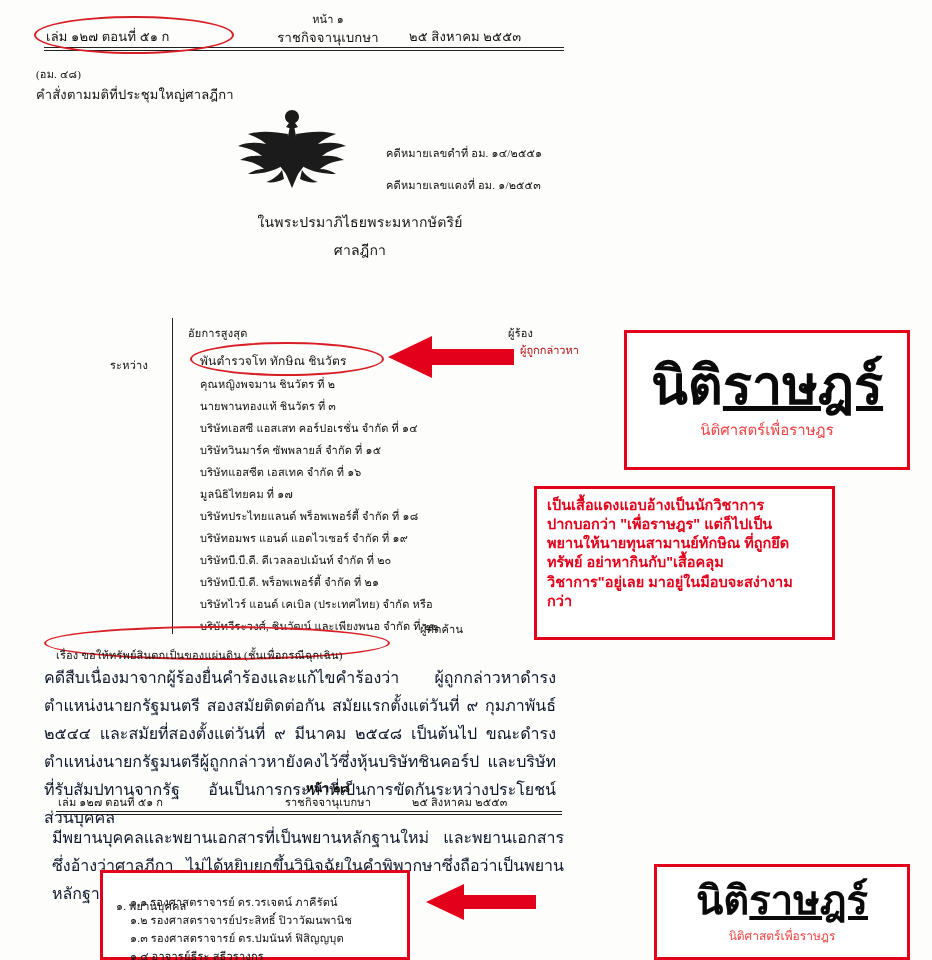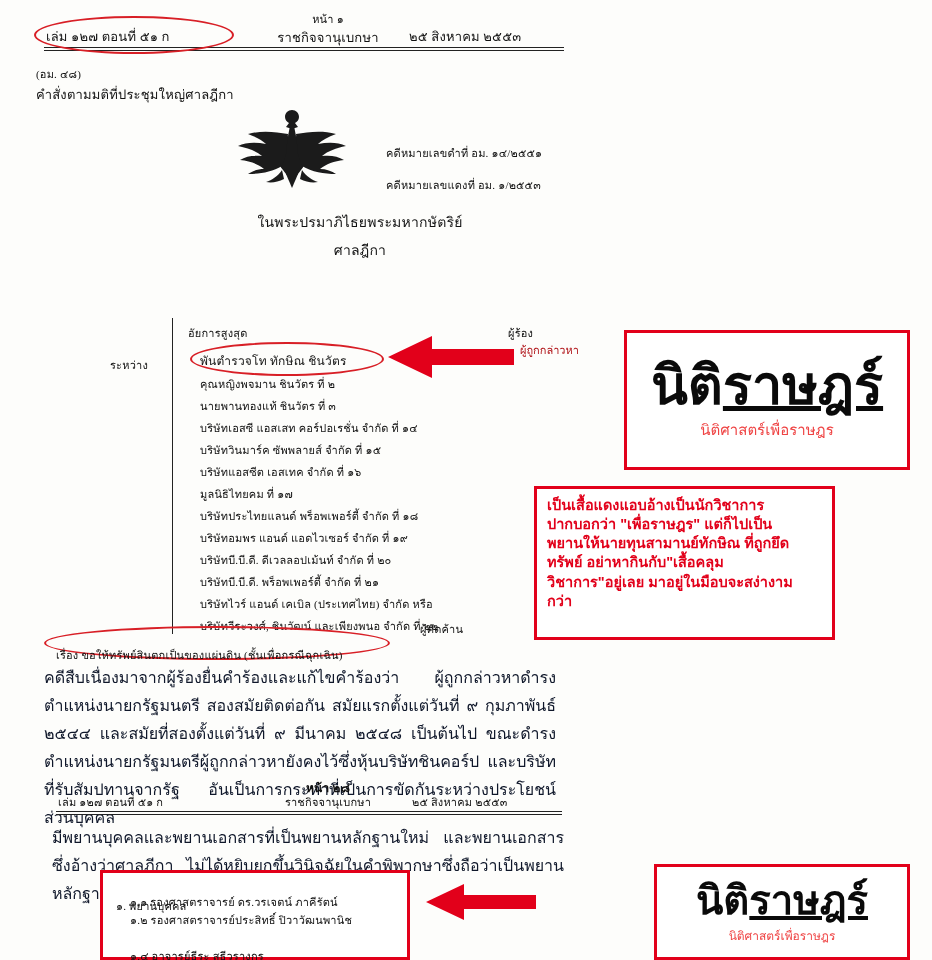--- a/index.html
+++ b/index.html
@@ -207,20 +207,21 @@
   <div class="rule" style="left:56px; top:811px; width:506px;"></div>
   <div class="rule" style="left:56px; top:814px; width:506px;"></div>
 
   <div class="para" style="left:52px; top:824px; width:512px;">มีพยานบุคคลและพยานเอกสารที่เป็นพยานหลักฐานใหม่ และพยานเอกสารซึ่งอ้างว่าศาลฎีกา ไม่ได้หยิบยกขึ้นวินิจฉัยในคำพิพากษาซึ่งถือว่าเป็นพยานหลักฐานใหม่ด้วย ดังนี้</div>
 
   <div class="redbox" style="left:100px; top:870px; width:310px; height:90px;"></div>
 
   <div class="doc-text sz11 list-line" style="left:116px; top:897px;">๑.   พยานบุคคล</div>
   <div class="doc-text sz11 list-line" style="left:130px; top:893px;">๑.๑  รองศาสตราจารย์ ดร.วรเจตน์ ภาคีรัตน์</div>
   <div class="doc-text sz11 list-line" style="left:130px; top:911px;">๑.๒  รองศาสตราจารย์ประสิทธิ์ ปิวาวัฒนพานิช</div>
+  <div class="doc-text sz11 list-line" style="left:130px; top:929px;">๑.๓  รองศาสตราจารย์ ดร.ปมนันท์ ฟิสิญญบุต</div>
   <div class="doc-text sz11 list-line" style="left:130px; top:947px;">๑.๔  อาจารย์ธีระ สุธีวรางกูร</div>
 
   <div class="arrow" style="left:388px; top:330px; width:126px; height:54px;">
     <svg viewBox="0 0 126 54" width="126" height="54" aria-hidden="true">
       <polygon points="0,27 44,6 44,19 126,19 126,35 44,35 44,48" fill="#e2001a"></polygon>
     </svg>
   </div>
   <div class="tag-label" style="left:520px; top:341px;">ผู้ถูกกล่าวหา</div>
 
   <div class="redbox logo-box" style="left:624px; top:330px; width:286px; height:140px;">

